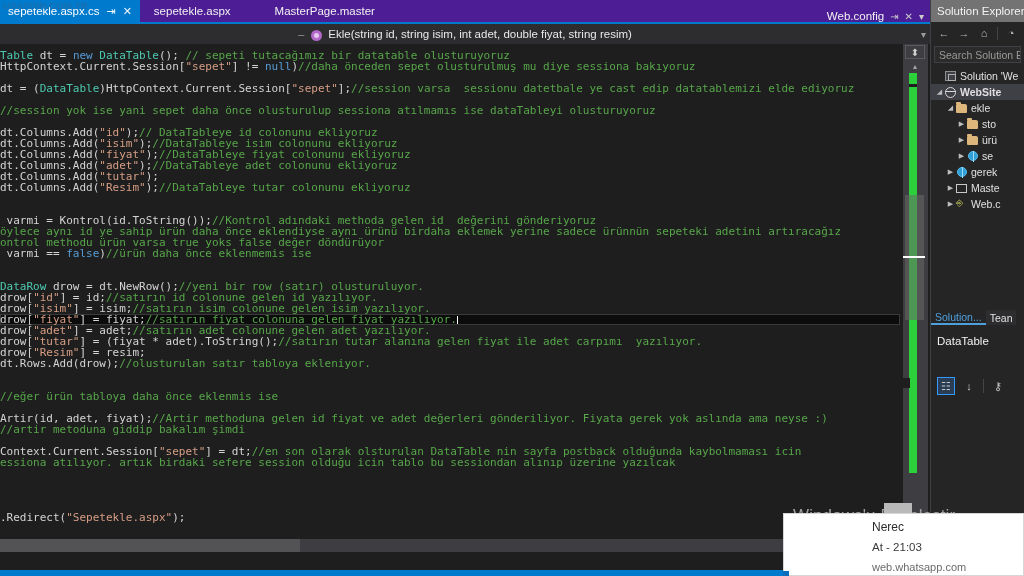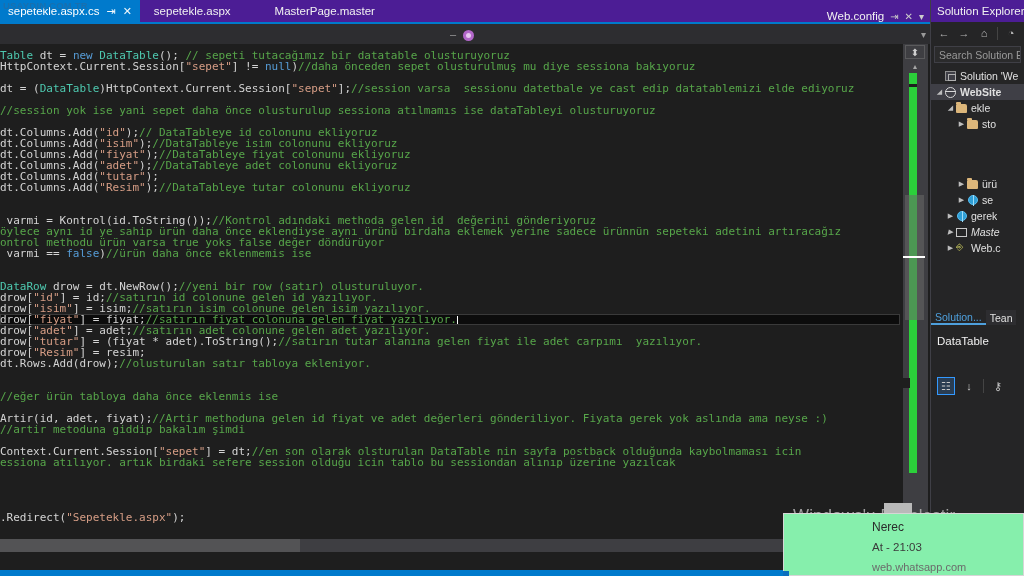--- a/index.html
+++ b/index.html
@@ -122,21 +122,21 @@
   #statusstrip{
     position:absolute; left:0; top:570px; width:930px; height:6px; background:#007acc;
   }
   
   #rpanel{
     position:absolute; left:930px; top:0; width:94px; height:576px; background:#252526;
     border-left:1px solid #3f3f46;
   }
   #se-title{
     height:22px; display:flex; align-items:center; padding-left:6px;
-    font-size:11.5px; color:#f1f1f1; background:#4c1d95; white-space:nowrap;
+    font-size:11.5px; color:#f1f1f1; background:#737373; white-space:nowrap;
   }
   #se-toolbar{
     height:22px; display:flex; align-items:center; gap:4px; padding-left:5px;
     background:#252526;
   }
   #se-toolbar .tb{
     width:16px; height:16px; display:flex; align-items:center; justify-content:center;
     color:#b4b4b4; font-size:11px;
   }
   #se-toolbar .sep{ width:1px; height:13px; background:#444; margin:0 1px;}
@@ -231,21 +231,21 @@
   }
   #winact .wa-t{ font-size:17px; color:#a0a0a0; letter-spacing:.1px;}
   #winact .wa-s{ font-size:11.5px; color:#8d8d8d; line-height:15px; margin-top:3px;}
   #winact-mask{
     position:absolute; left:793px; top:551px; width:48px; height:25px;
     background:#c9c9c9;
   }
   
   #notif{
     position:absolute; left:783px; top:513px; width:241px; height:63px;
-    background:#86efac; border:1px solid #d6d6d6;
+    background:#ffffff; border:1px solid #d6d6d6;
   }
   #notif .nt{
     position:absolute; left:88px; top:6px; font-size:12px; color:#2b2b2b;
     font-family:"Liberation Sans", sans-serif;
   }
   #notif .nb{
     position:absolute; left:88px; top:27px; font-size:11.5px; color:#3b3b3b;
   }
   #notif .nu{
     position:absolute; left:88px; top:47px; font-size:11px; color:#6b6b6b;
@@ -280,20 +280,21 @@
     <span class="ico">✕</span>
     <span class="ico">▾</span>
   </div>
 </div>
 <div id="tabunderline"></div>
 <div id="watermark-tl">USAYDIN.COM.TR</div>
 
 <div id="navbar">
   <span class="dash">–</span>
   <span class="midot"></span>
+  <span>Ekle(string id, string isim, int adet, double fiyat, string resim)</span>
   <span id="navbar-right">▾</span>
 </div>
 
 <div id="editor">
   <div id="code"><div class="ln"><span class="ty">Table</span><span class="pl"> dt = </span><span class="kw">new</span><span class="ty"> DataTable</span><span class="pl">(); </span><span class="cm">// sepeti tutacağımız bir datatable olusturuyoruz</span></div><div class="ln"><span class="pl">HttpContext.Current.Session[</span><span class="st">"sepet"</span><span class="pl">] != </span><span class="kw">null</span><span class="pl">)</span><span class="cm">//daha önceden sepet olusturulmuş mu diye sessiona bakıyoruz</span></div><div class="ln">&nbsp;</div><div class="ln"><span class="pl">dt = (</span><span class="ty">DataTable</span><span class="pl">)HttpContext.Current.Session[</span><span class="st">"sepet"</span><span class="pl">];</span><span class="cm">//session varsa  sessionu datetbale ye cast edip datatablemizi elde ediyoruz</span></div><div class="ln">&nbsp;</div><div class="ln"><span class="cm">//session yok ise yani sepet daha önce olusturulup sessiona atılmamıs ise dataTableyi olusturuyoruz</span></div><div class="ln">&nbsp;</div><div class="ln"><span class="pl">dt.Columns.Add(</span><span class="st">"id"</span><span class="pl">);</span><span class="cm">// DataTableye id colonunu ekliyoruz</span></div><div class="ln"><span class="pl">dt.Columns.Add(</span><span class="st">"isim"</span><span class="pl">);</span><span class="cm">//DataTableye isim colonunu ekliyoruz</span></div><div class="ln"><span class="pl">dt.Columns.Add(</span><span class="st">"fiyat"</span><span class="pl">);</span><span class="cm">//DataTableye fiyat colonunu ekliyoruz</span></div><div class="ln"><span class="pl">dt.Columns.Add(</span><span class="st">"adet"</span><span class="pl">);</span><span class="cm">//DataTableye adet colonunu ekliyoruz</span></div><div class="ln"><span class="pl">dt.Columns.Add(</span><span class="st">"tutar"</span><span class="pl">);</span></div><div class="ln"><span class="pl">dt.Columns.Add(</span><span class="st">"Resim"</span><span class="pl">);</span><span class="cm">//DataTableye tutar colonunu ekliyoruz</span></div><div class="ln">&nbsp;</div><div class="ln">&nbsp;</div><div class="ln"><span class="pl"> varmi = Kontrol(id.ToString());</span><span class="cm">//Kontrol adındaki methoda gelen id  değerini gönderiyoruz</span></div><div class="ln"><span class="cm">öylece aynı id ye sahip ürün daha önce eklendiyse aynı ürünü birdaha eklemek yerine sadece ürünnün sepeteki adetini artıracağız</span></div><div class="ln"><span class="cm">ontrol methodu ürün varsa true yoks false değer döndürüyor</span></div><div class="ln"><span class="pl"> varmi == </span><span class="kw">false</span><span class="pl">)</span><span class="cm">//ürün daha önce eklenmemis ise</span></div><div class="ln">&nbsp;</div><div class="ln">&nbsp;</div><div class="ln"><span class="ty">DataRow</span><span class="pl"> drow = dt.NewRow();</span><span class="cm">//yeni bir row (satır) olusturuluyor.</span></div><div class="ln"><span class="pl">drow[</span><span class="st">"id"</span><span class="pl">] = id;</span><span class="cm">//satırın id colonune gelen id yazılıyor.</span></div><div class="ln"><span class="pl">drow[</span><span class="st">"isim"</span><span class="pl">] = isim;</span><span class="cm">//satırın isim colonune gelen isim yazılıyor.</span></div><div class="ln hl"><span class="pl">drow[</span><span class="st">"fiyat"</span><span class="pl">] = fiyat;</span><span class="cm">//satırın fiyat colonuna gelen fiyat yazılıyor.</span><span class="caret"></span></div><div class="ln"><span class="pl">drow[</span><span class="st">"adet"</span><span class="pl">] = adet;</span><span class="cm">//satırın adet colonune gelen adet yazılıyor.</span></div><div class="ln"><span class="pl">drow[</span><span class="st">"tutar"</span><span class="pl">] = (fiyat * adet).ToString();</span><span class="cm">//satırın tutar alanına gelen fiyat ile adet carpımı  yazılıyor.</span></div><div class="ln"><span class="pl">drow[</span><span class="st">"Resim"</span><span class="pl">] = resim;</span></div><div class="ln"><span class="pl">dt.Rows.Add(drow);</span><span class="cm">//olusturulan satır tabloya ekleniyor.</span></div><div class="ln">&nbsp;</div><div class="ln">&nbsp;</div><div class="ln"><span class="cm">//eğer ürün tabloya daha önce eklenmis ise</span></div><div class="ln">&nbsp;</div><div class="ln"><span class="pl">Artir(id, adet, fiyat);</span><span class="cm">//Artir methoduna gelen id fiyat ve adet değerleri gönderiliyor. Fiyata gerek yok aslında ama neyse :)</span></div><div class="ln"><span class="cm">//artir metoduna giddip bakalım şimdi</span></div><div class="ln">&nbsp;</div><div class="ln"><span class="pl">Context.Current.Session[</span><span class="st">"sepet"</span><span class="pl">] = dt;</span><span class="cm">//en son olarak olsturulan DataTable nin sayfa postback olduğunda kaybolmaması icin</span></div><div class="ln"><span class="cm">essiona atılıyor. artık birdaki sefere session olduğu icin tablo bu sessiondan alınıp üzerine yazılcak</span></div><div class="ln">&nbsp;</div><div class="ln">&nbsp;</div><div class="ln">&nbsp;</div><div class="ln">&nbsp;</div><div class="ln"><span class="pl">.Redirect(</span><span class="st">"Sepetekle.aspx"</span><span class="pl">);</span></div></div>
 </div>
 
 <div id="vscroll"></div>
 <div id="vs-split">⬍</div>
 <div id="vs-up">▴</div>
@@ -339,42 +340,42 @@
         </span>
         <span class="tlabel">ekle</span>
       </div>
       <div class="trow" style="padding-left: 26px;">
         <span class="arrow">▶</span>
         <span class="tico">
           <span class="folder"></span>
         </span>
         <span class="tlabel">sto</span>
       </div>
-      <div class="trow" style="padding-left: 26px; margin-top: 44px;">
+      <div class="trow" style="padding-left: 26px;">
         <span class="arrow">▶</span>
         <span class="tico">
           <span class="folder"></span>
         </span>
         <span class="tlabel">ürü</span>
       </div>
       <div class="trow" style="padding-left: 26px;">
         <span class="arrow">▶</span>
         <span class="tico">
           <span class="globe"></span>
         </span>
         <span class="tlabel">se</span>
       </div>
       <div class="trow" style="padding-left: 15px;">
         <span class="arrow">▶</span>
         <span class="tico">
           <span class="globe"></span>
         </span>
         <span class="tlabel">gerek</span>
       </div>
-      <div class="trow" style="padding-left: 15px; font-style: italic;">
+      <div class="trow" style="padding-left: 15px;">
         <span class="arrow">▶</span>
         <span class="tico">
           <span class="mpico"></span>
         </span>
         <span class="tlabel">Maste</span>
       </div>
       <div class="trow" style="padding-left: 15px;">
         <span class="arrow">▶</span>
         <span class="tico">
           <span class="wcico">⎆</span>

